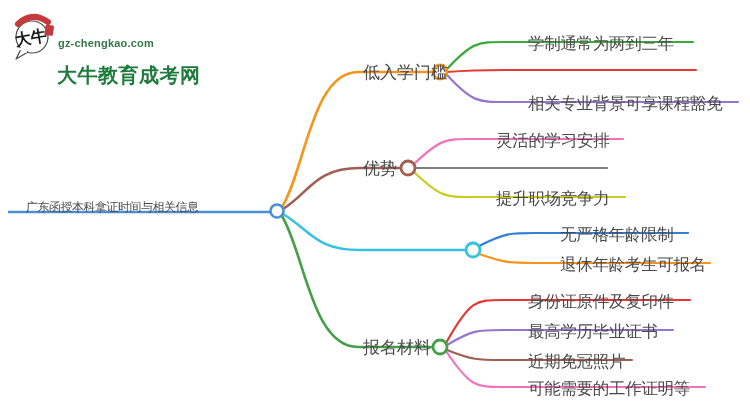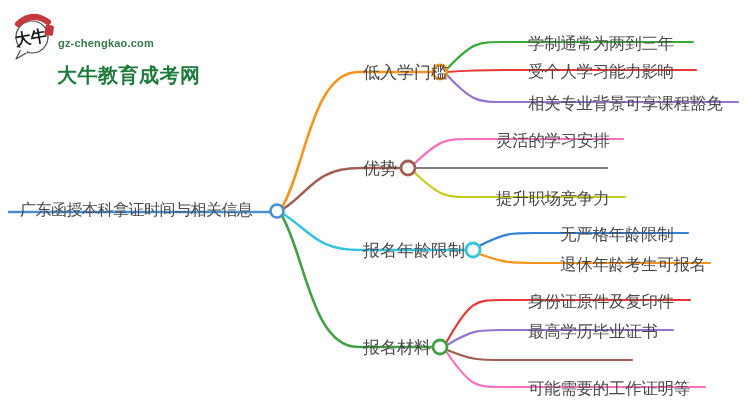--- a/index.html
+++ b/index.html
@@ -12,21 +12,21 @@
   }
   #wires{position:absolute;left:0;top:0;width:750px;height:410px;}
   .node-label{
     position:absolute;
     color:#4a4a4a;
     white-space:nowrap;
     line-height:1.15;
     cursor:default;
     margin-top:12px;
   }
-  .root-label{font-size:16px;left:20px;top:189px;letter-spacing:-0.5px;}
+  .root-label{font-size:12px;left:26px;top:189px;letter-spacing:-0.5px;}
   .branch-label{font-size:17px;}
   .leaf-label{font-size:16.5px;letter-spacing:-0.3px;}
   
   .bl-0{left:363px;top:51px;}
   .bl-1{left:363px;top:147px;}
   .bl-2{left:363px;top:229px;}
   .bl-3{left:363px;top:326px;}
   
   .lf-0-0{left:528px;top:22px;}
   .lf-0-1{left:528px;top:50px;}
@@ -99,30 +99,29 @@
       <text x="19" y="33" font-size="16" font-weight="bold" fill="#1a1a1a" text-anchor="middle" font-family="'DejaVu Serif',serif" transform="rotate(-10 19 28)">大牛</text>
     </svg>
     <div id="logo-title">大牛教育成考网</div>
     <div id="logo-subtitle">gz-chengkao.com</div>
   </div>
 
   <div class="node-label root-label">广东函授本科拿证时间与相关信息</div>
 
   <div class="node-label branch-label bl-0">低入学门槛</div>
   <div class="node-label branch-label bl-1">优势</div>
-  <div class="node-label branch-label bl-2">报名年龄限制</div>
   <div class="node-label branch-label bl-3">报名材料</div>
 
   <div class="node-label leaf-label lf-0-0">学制通常为两到三年</div>
-  <div class="node-label leaf-label lf-0-1">受个人学习能力影响</div>
   <div class="node-label leaf-label lf-0-2">相关专业背景可享课程豁免</div>
 
   <div class="node-label leaf-label lf-1-0">灵活的学习安排</div>
   <div class="node-label leaf-label lf-2-0">无严格年龄限制</div>
 
   <div class="node-label leaf-label lf-1-2">提升职场竞争力</div>
   <div class="node-label leaf-label lf-2-1">退休年龄考生可报名</div>
 
   <div class="node-label leaf-label lf-3-0">身份证原件及复印件</div>
   <div class="node-label leaf-label lf-3-1">最高学历毕业证书</div>
+  <div class="node-label leaf-label lf-3-2">近期免冠照片</div>
   <div class="node-label leaf-label lf-3-3">可能需要的工作证明等</div>
 
 </div>
 
 </body></html>

